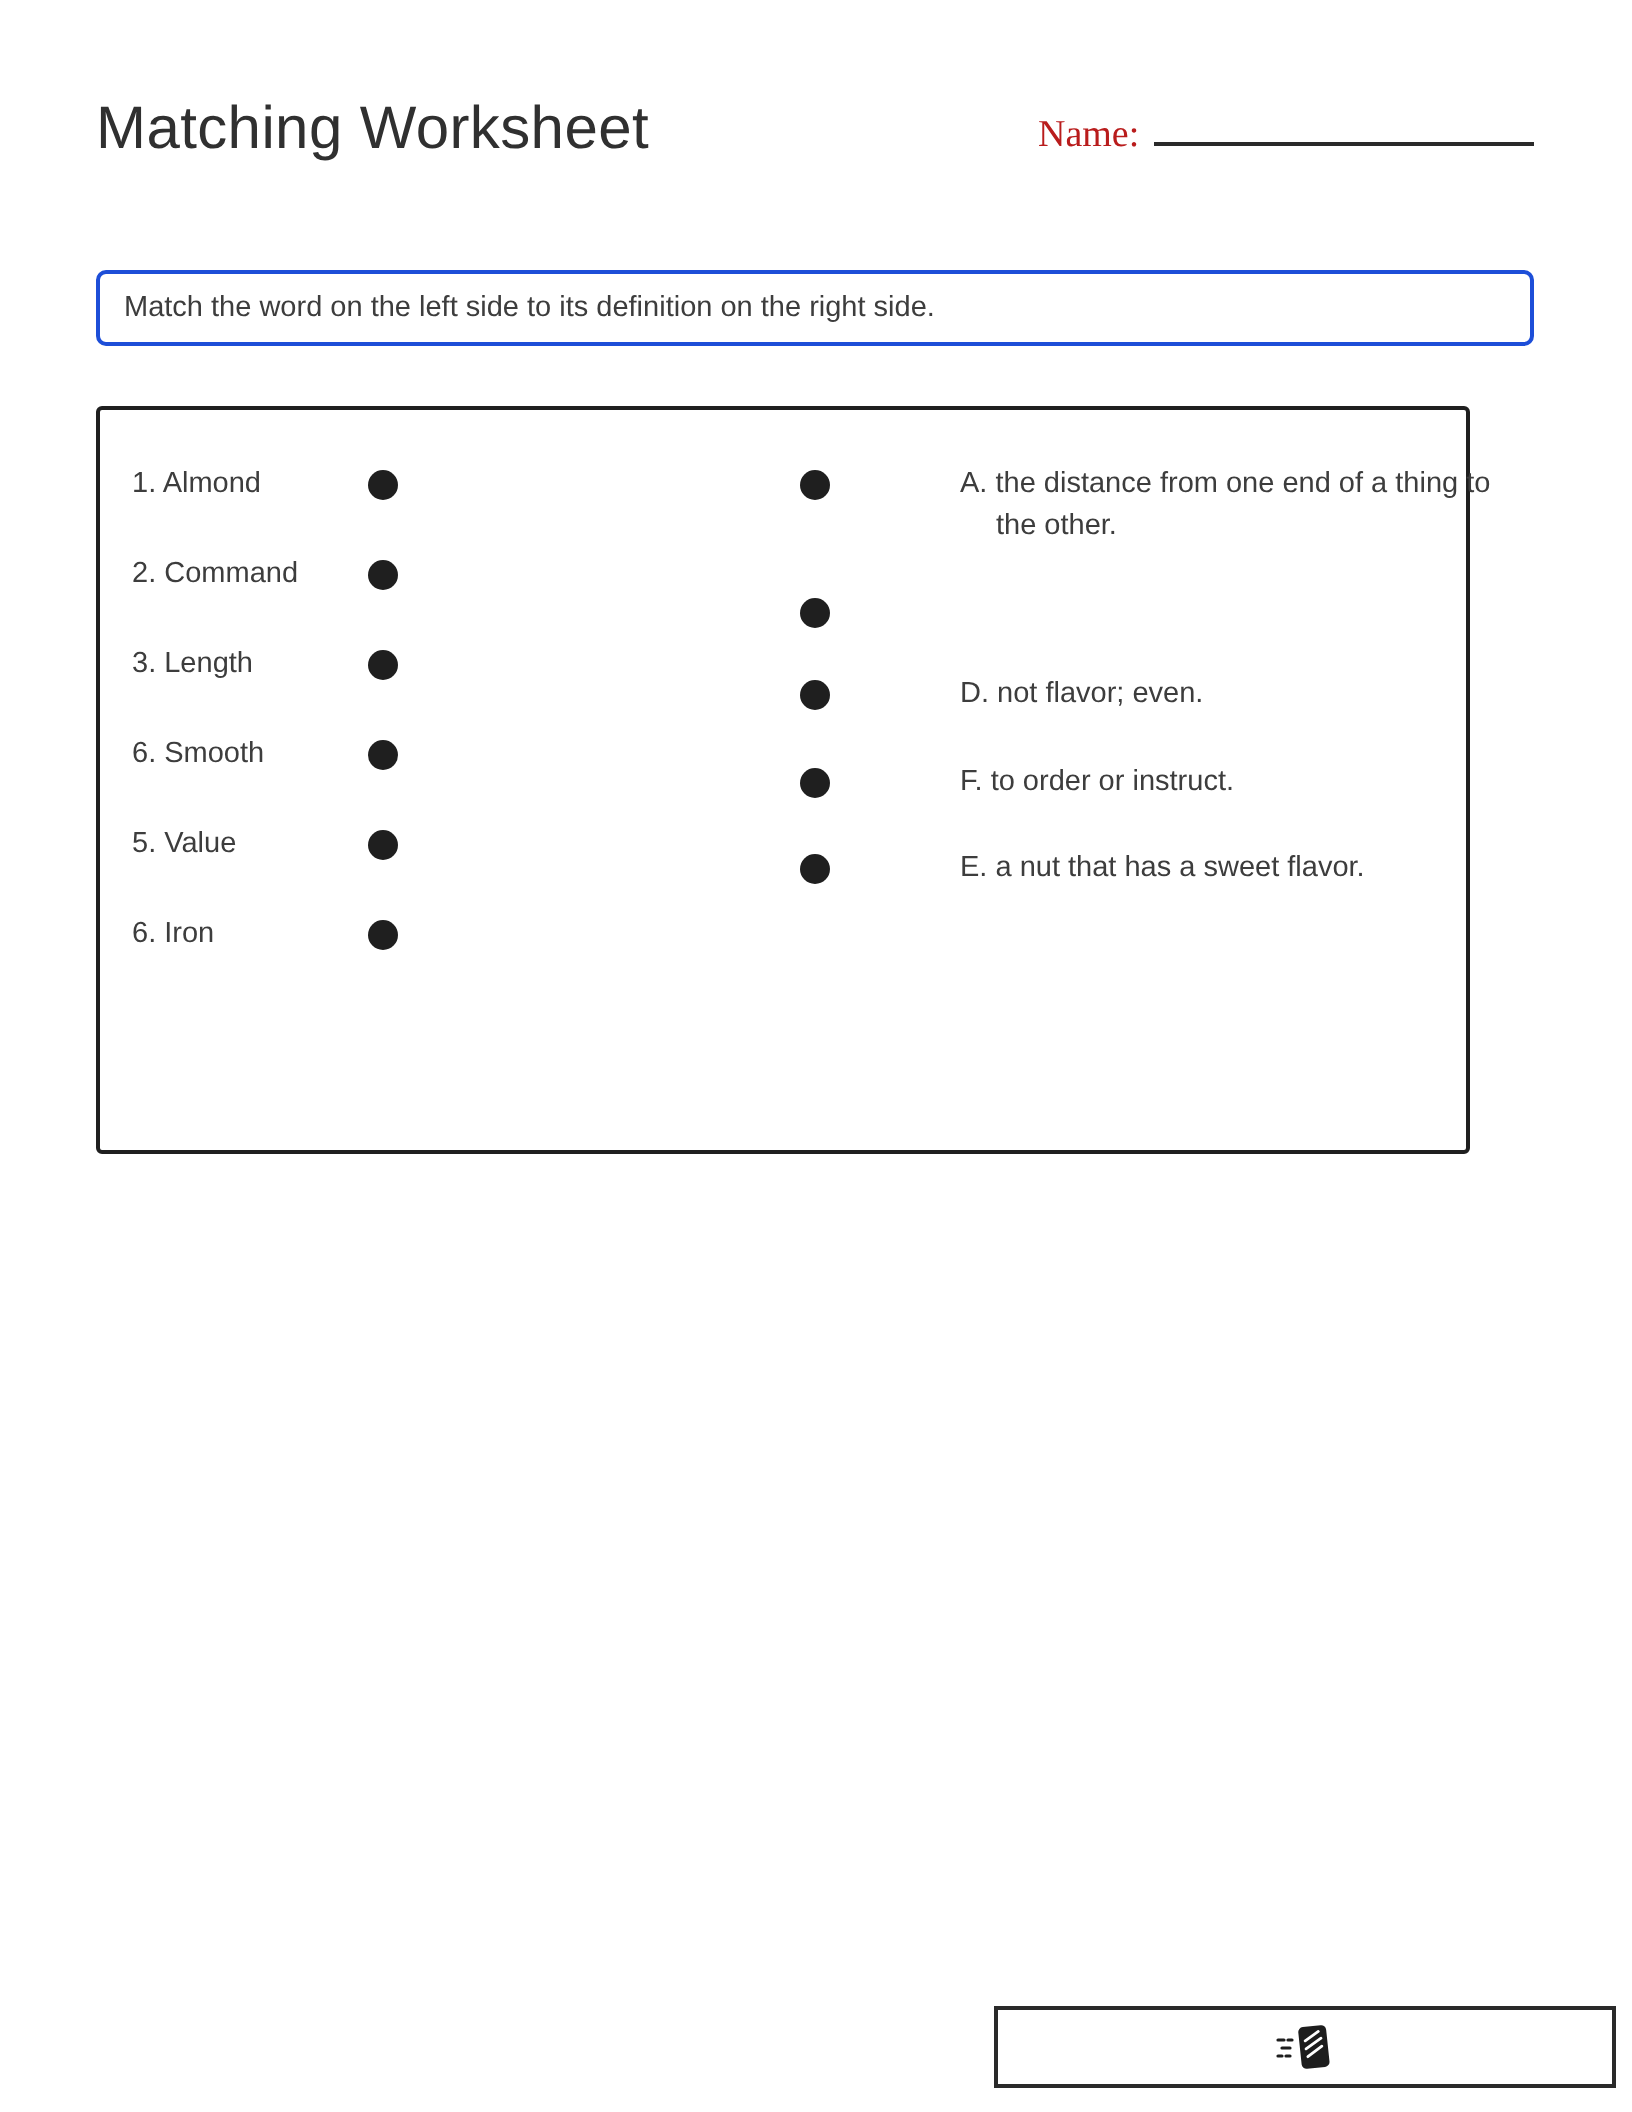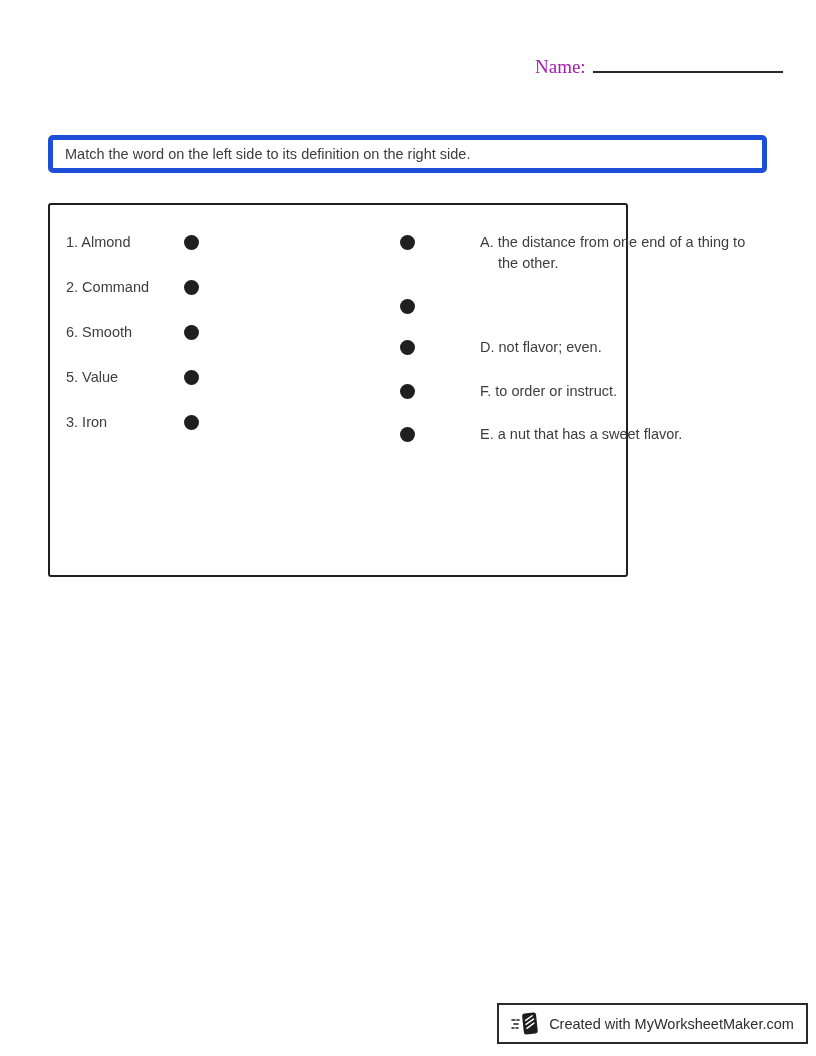--- a/index.html
+++ b/index.html
@@ -21,51 +21,50 @@
     font-weight: 400;
     color: #303030;
     letter-spacing: 0.2px;
   }
   .name-field {
     position: absolute;
     left: 519px;
     top: 52px;
     font-family: "Liberation Serif", "DejaVu Serif", serif;
     font-size: 19px;
-    color: #a21caf;
+    color: #b91c1c;
     white-space: nowrap;
-    margin-left: 16px;
   }
   .name-line {
     display: inline-block;
     width: 190px;
     height: 21px;
     margin-left: 7px;
     border-bottom: 2px solid #2a2a2a;
     vertical-align: baseline;
   }
   .instruction-box {
     position: absolute;
     left: 48px;
     top: 135px;
     width: 719px;
     height: 38px;
-    border: 5px solid #1d4ed8;
+    border: 2px solid #1d4ed8;
     border-radius: 5px;
     display: flex;
     align-items: center;
     padding-left: 12px;
     font-size: 14.5px;
     color: #3d3d3d;
   }
   .matching-box {
     position: absolute;
     left: 48px;
     top: 203px;
-    width: 580px;
+    width: 687px;
     height: 374px;
     border: 2px solid #1f1f1f;
     border-radius: 3px;
   }
   .words-col {
     position: absolute;
     left: 16px;
     top: 27px;
     width: 180px;
   }
@@ -128,20 +127,21 @@
     color: #2e2e2e;
     background: #ffffff;
   }
   .logo-icon { flex: none; }
 </style>
 </head>
 <body>
 
 <div class="page">
 
+  <h1 class="page-title">Matching Worksheet</h1>
 
   <div class="name-field">
     <span>Name:</span><span class="name-line"></span>
   </div>
 
   <div class="instruction-box">
     <span>Match the word on the left side to its definition on the right side.</span>
   </div>
 
   <div class="matching-box">
@@ -149,33 +149,37 @@
   <div class="word-row">
     <span class="word-label">1. Almond</span>
     <span class="dot"></span>
   </div>
 
   <div class="word-row">
     <span class="word-label">2. Command</span>
     <span class="dot"></span>
   </div>
 
+  <div class="word-row">
+    <span class="word-label">3. Length</span>
+    <span class="dot"></span>
+  </div>
 
   <div class="word-row">
     <span class="word-label">6. Smooth</span>
     <span class="dot"></span>
   </div>
 
   <div class="word-row">
     <span class="word-label">5. Value</span>
     <span class="dot"></span>
   </div>
 
   <div class="word-row">
-    <span class="word-label">3. Iron</span>
+    <span class="word-label">6. Iron</span>
     <span class="dot"></span>
   </div>
 </div>
     <div class="defs-col" id="defs-col">
   <div class="def-row">
     <span class="dot"></span>
     <div class="def-text"><span>A.</span> <span>the distance from one end of a thing to the other.</span></div>
   </div>
 
 
@@ -209,16 +213,15 @@
       </g>
       <g transform="rotate(-6 19 14)">
         <rect x="12" y="3" width="14" height="21" rx="2.5" fill="#1d1d1d"></rect>
         <g stroke="#ffffff" stroke-width="1.4" stroke-linecap="round">
           <line x1="15" y1="10" x2="22" y2="6"></line>
           <line x1="15" y1="14" x2="23" y2="9.5"></line>
           <line x1="15.5" y1="18" x2="23" y2="13.5"></line>
         </g>
       </g>
     </svg>
-    <span>Created with MyWorksheetMaker.com</span>
   </div>
 
 </div>
 
 </body></html>

